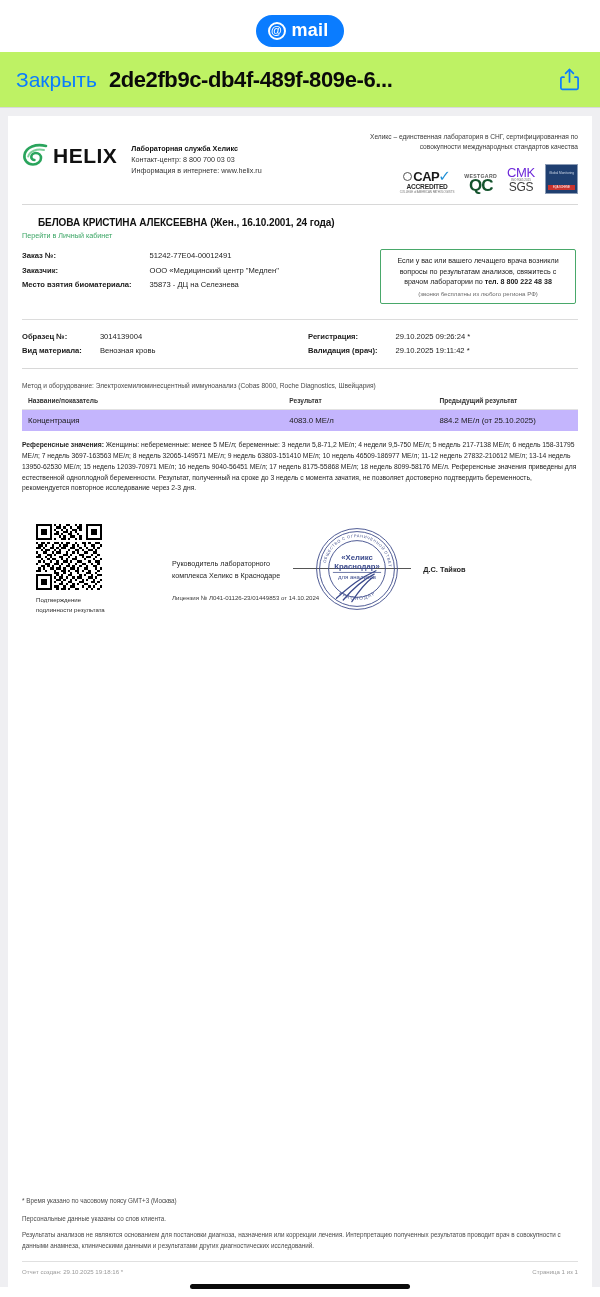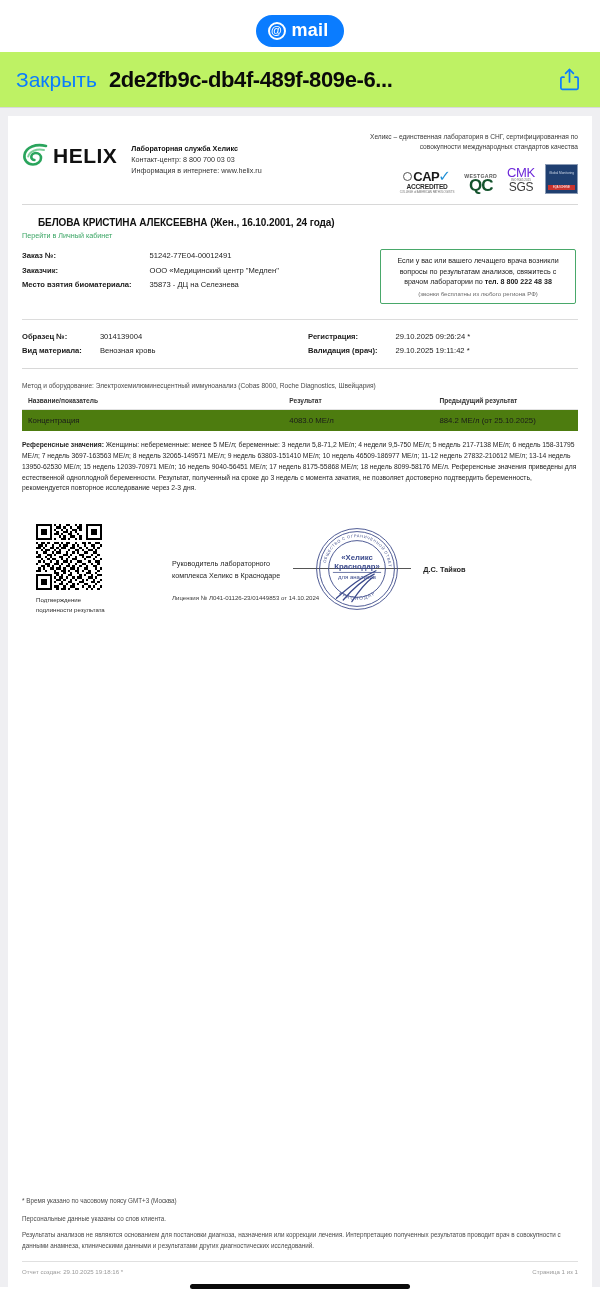--- a/index.html
+++ b/index.html
@@ -188,21 +188,21 @@
   }
   .an-method { font-size: 6.6px; color: #4a4a4a; margin-top: 5px; }
 
   table.results { width: 100%; border-collapse: collapse; margin-top: 8px; }
   table.results th {
     text-align: left; font-size: 6.6px; font-weight: 700; color: #333333;
     padding: 0 0 5px 6px; border-bottom: 1px solid #e2e2e2;
   }
   table.results td {
     font-size: 7.8px; color: #1a1a1a; padding: 6px 0 6px 6px;
-    background: #4d7c0f;
+    background: #c4b5fd;
   }
   table.results th:nth-child(1), table.results td:nth-child(1) { width: 47%; }
   table.results th:nth-child(2), table.results td:nth-child(2) { width: 27%; margin-top: 44px; }
   table.results th:nth-child(3), table.results td:nth-child(3) { width: 26%; }
 
   .refvals {
     font-size: 6.75px; line-height: 1.62; color: #1f1f1f;
     margin-top: 9px; text-align: left;
   }
   .refvals b { font-weight: 700; }

